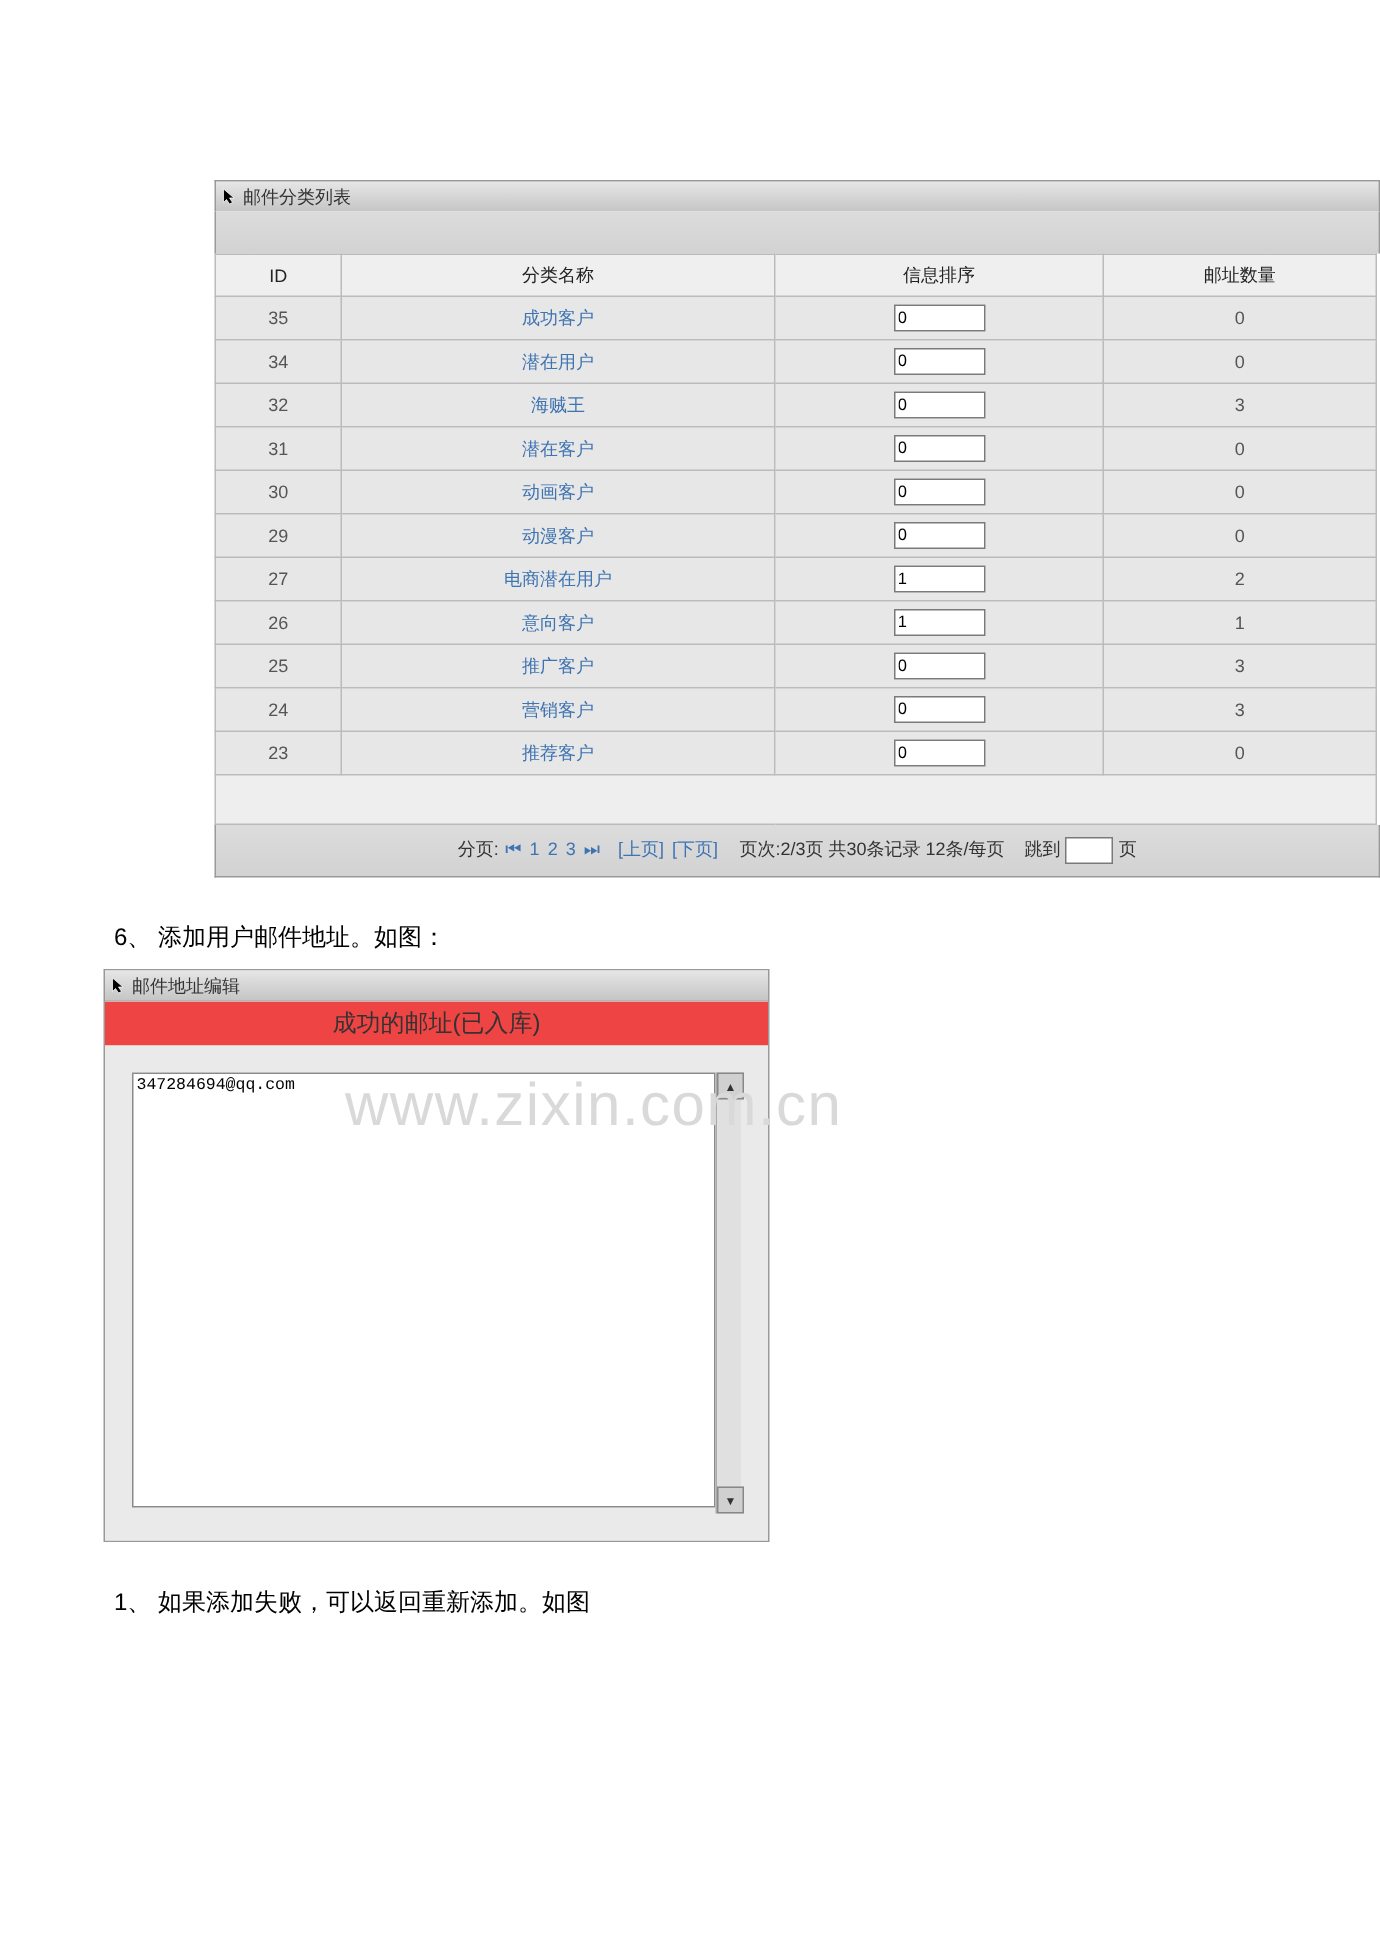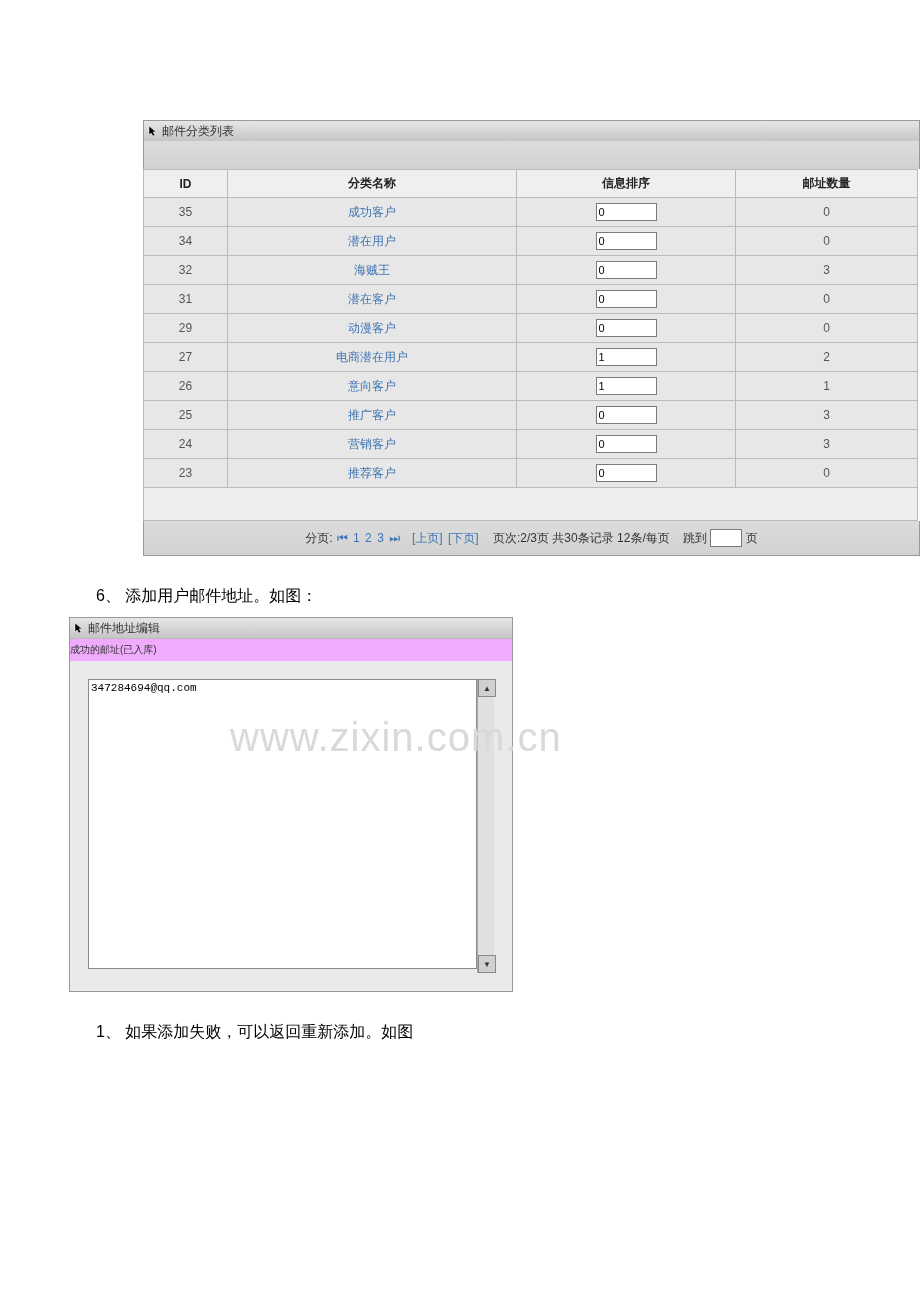--- a/index.html
+++ b/index.html
@@ -5,34 +5,34 @@
 body{margin:0;background:#fff;font-family:SimSun,"宋体",sans-serif;font-size:12px;color:#333}
 .page{width:920px;min-height:1302px;position:relative;padding:0}
 .section1{margin:120px 0 0 143px}
 .titlebar{height:20px;background:linear-gradient(#e6e6e6,#c5c5c5);border:1px solid #999;border-bottom:none;display:flex;align-items:center;padding-left:4px}
 .cursor{display:inline-block;width:12px;height:12px;position:relative}
 .cursor svg{width:12px;height:12px}
 .titlebar span.t{font-weight:normal;margin-left:2px}
 .gap{height:28px;background:linear-gradient(#dcdcdc,#d2d2d2);border-left:1px solid #999;border-right:1px solid #999}
 .table{border-collapse:collapse;width:775px;border:1px solid #999}
 .table th,.table td{border:1px solid #bbb;text-align:center;padding:5px 4px;font-size:12px}
-.table th{background:#efefef;color:#222;font-weight:bold}
+.table th{background:#efefef;color:#222;font-weight:normal}
 .table td{background:#e7e7e7;color:#555}
 .table td a{color:#3f74b2;text-decoration:none}
 .table td input.sort{width:55px;height:14px;border:1px solid #7a7a7a;font-size:11px;padding-left:2px;font-family:inherit}
 .blankrow td{height:22px;background:#eee}
 .pager{border:1px solid #999;border-top:none;width:775px;background:linear-gradient(#dcdcdc,#d2d2d2);padding:8px 0;text-align:center;font-size:12px;color:#333}
 .pager a{color:#3f74b2;text-decoration:none;margin:0 1px}
 .pager .lbl{color:#333}
 .pager input.go{width:26px;height:14px;border:1px solid #7a7a7a;font-size:11px}
-.step{margin:30px 0 10px 96px;font-size:16px;color:#000}
+.step{margin:30px 0 10px 76px;font-size:16px;color:#000}
 .watermark{position:absolute;top:595px;left:230px;font-size:40px;color:#d9d9d9;letter-spacing:1px;pointer-events:none;font-family:Arial,sans-serif}
 .panel2{margin-left:69px;width:442px;border:1px solid #999}
 .panel2 .titlebar{border:none}
-.panel2 .hdr{background:#f0abfc;padding:4px 0;border-top:1px solid #bbb;font-size:10px}
+.panel2 .hdr{background:#ef4444;text-align:center;padding:4px 0;border-top:1px solid #bbb;font-size:16px}
 .txtwrap{padding:18px;background:#eaeaea}
 .txtwrap textarea{width:100%;height:290px;box-sizing:border-box;border:1px solid #8a8a8a;font-family:"Courier New",monospace;font-size:11px;padding:2px;resize:none}
 .scrollbar{width:16px;background:#e0e0e0;border-left:1px solid #aaa}
 .txtarea-wrap{display:flex}
 .txtarea-wrap textarea{flex:1}
 .sbtn{width:16px;height:16px;background:#d0d0d0;border:1px solid #888;display:flex;align-items:center;justify-content:center;font-size:8px}
 </style>
 </head>
 <body>
 
@@ -70,20 +70,26 @@
           </tr>
           <tr>
             <td>32</td>
             <td><a>海贼王</a></td>
             <td><input class="sort" value="0" style=""></td>
             <td>3</td>
           </tr>
           <tr>
             <td>31</td>
             <td><a>潜在客户</a></td>
+            <td><input class="sort" value="0" style=""></td>
+            <td>0</td>
+          </tr>
+          <tr>
+            <td>30</td>
+            <td><a>动画客户</a></td>
             <td><input class="sort" value="0" style=""></td>
             <td>0</td>
           </tr>
           <tr>
             <td>29</td>
             <td><a>动漫客户</a></td>
             <td><input class="sort" value="0" style=""></td>
             <td>0</td>
           </tr>
           <tr>

